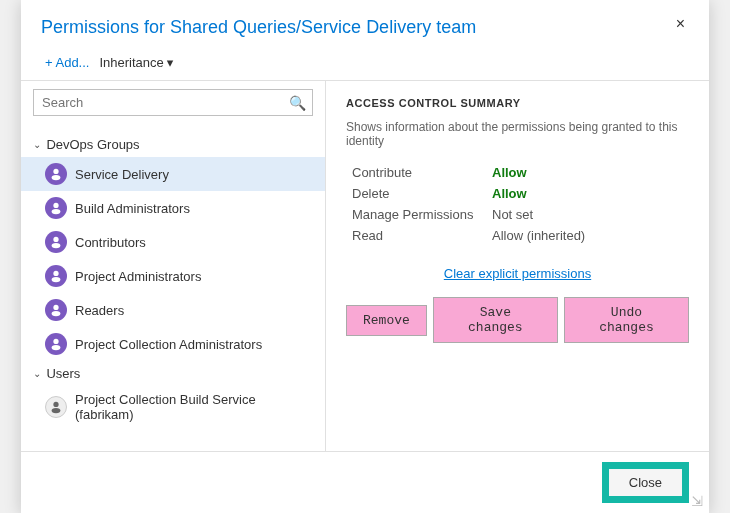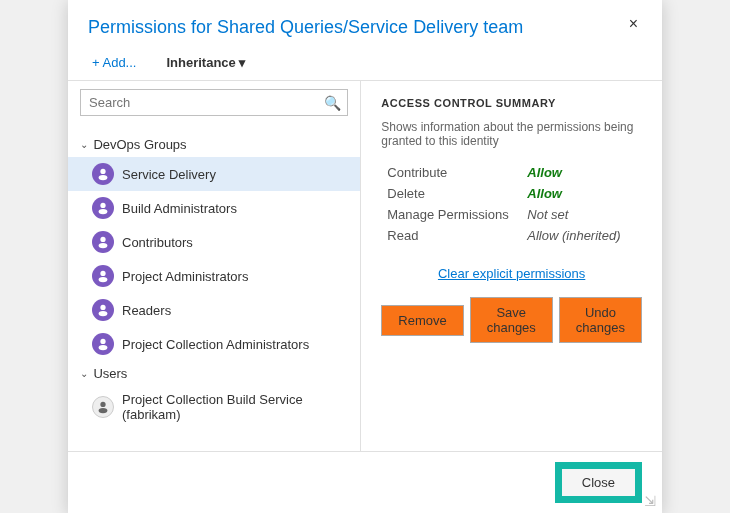--- a/index.html
+++ b/index.html
@@ -8,21 +8,21 @@
       font-size: 13px;
       background: #f0f0f0;
       display: flex;
       align-items: center;
       justify-content: center;
       height: 513px;
       width: 730px;
     }
     .dialog {
       background: #fff;
-      width: 594px;
+      width: 688px;
       height: 513px;
       position: relative;
       box-shadow: 0 2px 16px rgba(0,0,0,0.18);
       display: flex;
       flex-direction: column;
     }
     .dialog-header {
       padding: 16px 20px 8px 20px;
       display: flex;
       align-items: flex-start;
@@ -40,21 +40,21 @@
       font-size: 16px;
       cursor: pointer;
       color: #333;
       padding: 0 4px;
       line-height: 1;
     }
     .dialog-toolbar {
       padding: 6px 20px 8px 20px;
       display: flex;
       align-items: center;
-      gap: 20px;
+      gap: 0;
       border-bottom: 1px solid #e0e0e0;
     }
     .toolbar-add-btn {
       background: none;
       border: none;
       color: #0078d4;
       cursor: pointer;
       font-size: 13px;
       display: flex;
       align-items: center;
@@ -64,21 +64,20 @@
     .inheritance-btn {
       background: none;
       border: none;
       color: #333;
       cursor: pointer;
       font-size: 13px;
       display: flex;
       align-items: center;
       gap: 3px;
       padding: 2px 6px;
-      font-weight: bold;
     }
     .dialog-body {
       display: flex;
       flex: 1;
       overflow: hidden;
     }
     .left-panel {
       width: 305px;
       border-right: 1px solid #e0e0e0;
       display: flex;
@@ -189,21 +188,20 @@
       font-size: 13px;
       vertical-align: middle;
     }
     .perm-label {
       color: #555;
       width: 140px;
     }
     .perm-value {
       font-weight: 600;
       color: #107c10;
-      font-style: italic;
     }
     .perm-value.not-set {
       font-weight: 400;
       color: #555;
     }
     .perm-value.allow-inherited {
       font-weight: 400;
       color: #555;
     }
     .clear-link {
@@ -219,23 +217,24 @@
     }
     .action-buttons {
       display: flex;
       gap: 6px;
       align-items: center;
     }
     .btn {
       padding: 7px 16px;
       font-size: 13px;
       border: 1px solid #aaa;
-      background: #f97316;
-      cursor: pointer;
-      color: #333;
+      background: #f9a8d4;
+      cursor: pointer;
+      color: #333;
+      font-family: Liberation Mono, monospace;
     }
     .btn-remove { }
     .btn-save {
       border-color: #aaa;
     }
     .btn-undo {
       border-color: #aaa;
     }
     .dialog-footer {
       padding: 10px 20px;

